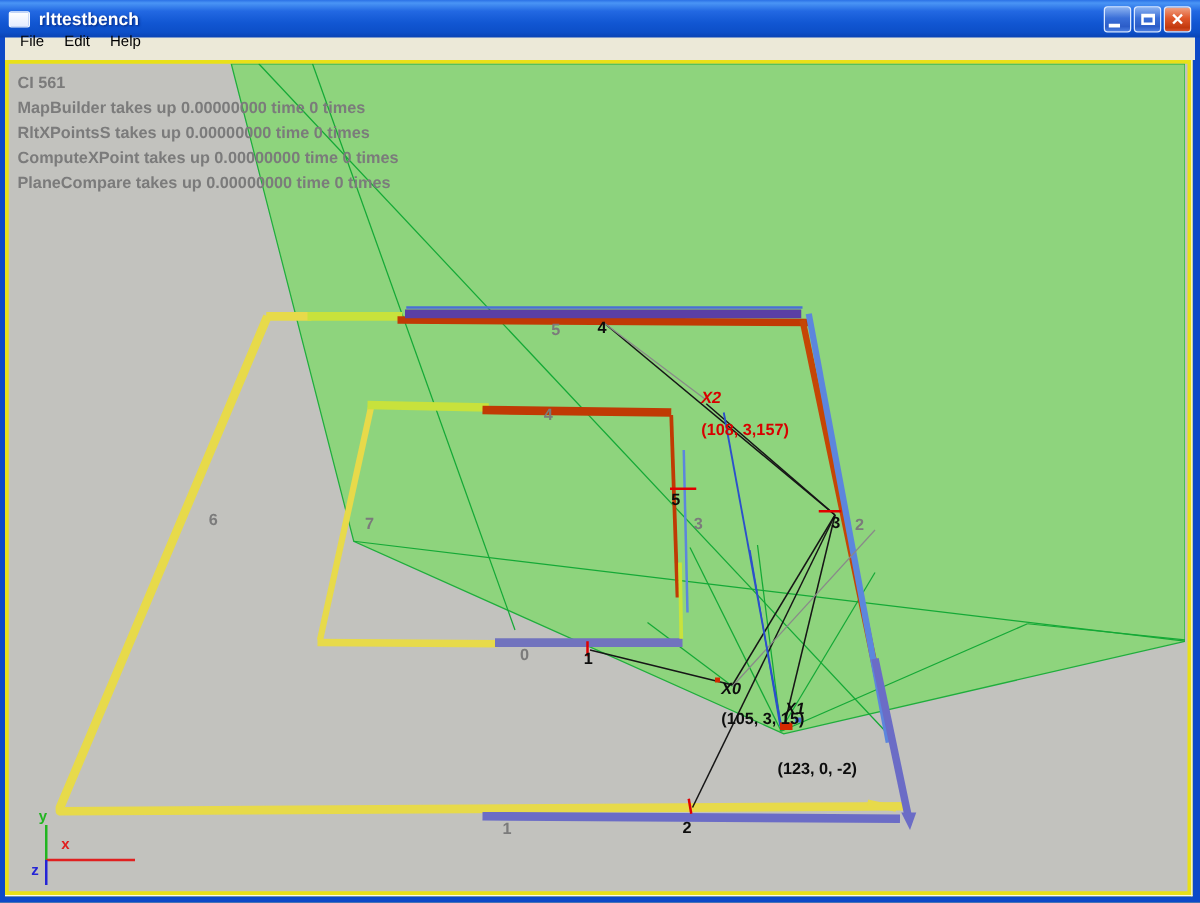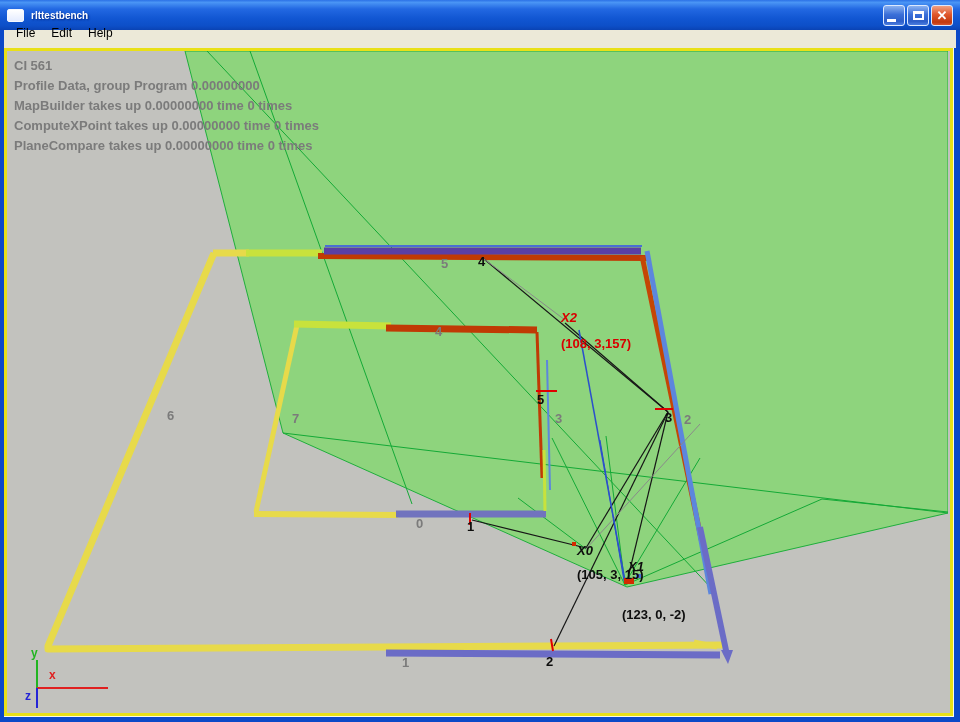--- a/index.html
+++ b/index.html
@@ -5,21 +5,21 @@
   html,body{margin:0;padding:0;background:#3a6ea5;}
   *{box-sizing:border-box;font-family:"Liberation Sans",sans-serif;}
   .window{position:relative;width:960px;height:722px;background:#0c49c8;overflow:hidden;}
 
   
   .titlebar{position:absolute;left:0;top:0;width:960px;height:30px;
     background:linear-gradient(180deg,#2b71e6 0%,#4a95f5 8%,#2268e2 30%,#1156d2 62%,#0d4fc8 86%,#0a43b4 100%);
     display:flex;align-items:center;padding:0 7px;}
   .app-icon{width:17px;height:13px;background:linear-gradient(#ffffff,#e4ecff);
     border:1px solid #f4f8ff;border-radius:2px;flex:0 0 auto;}
-  .title-text{color:#fff;font-weight:bold;font-size:10px;margin-left:7px;
+  .title-text{color:#fff;font-weight:bold;font-size:14px;margin-left:7px;
     text-shadow:1px 1px 2px #00237d;flex:1 1 auto;}
   .tb-btn{width:22px;height:21px;border-radius:3px;border:1px solid #dce9ff;margin-left:2px;
     display:flex;align-items:center;justify-content:center;padding:0;cursor:pointer;}
   .btn-blue{background:linear-gradient(180deg,#8ab1f0,#3a6fd8 45%,#2c5dc8 80%,#4a7de0);}
   .btn-close{background:linear-gradient(180deg,#f0a183,#e0572b 45%,#c2390e 85%,#d85530);
     color:#fff;font-weight:bold;font-size:13px;line-height:1;}
   .min-glyph{display:block;width:9px;height:3px;background:#fff;margin-top:11px;margin-right:6px;}
   .max-glyph{display:block;width:11px;height:9px;border:2px solid #fff;border-top-width:3px;background:transparent;}
 
   
@@ -165,21 +165,21 @@
 
           <g fill="none" stroke-width="2">
             <line x1="37" y1="660" x2="37" y2="688" stroke="#21b521"></line>
             <line x1="37" y1="688" x2="108" y2="688" stroke="#e02020"></line>
             <line x1="37" y1="688" x2="37" y2="708" stroke="#2424d6"></line>
           </g>
         </g>
       </svg>
 
       <div class="label-layer">
-        <div class="profile-block" id="profile-lines"><div>CI 561</div><div>Profile Data, group Program 0.00000000</div><div>MapBuilder takes up 0.00000000 time 0 times</div><div>ComputeXPoint takes up 0.00000000 time 0 times</div><div>PlaneCompare takes up 0.00000000 time 0 times</div></div>
+        <div class="profile-block" id="profile-lines"><div>CI 561</div><div>MapBuilder takes up 0.00000000 time 0 times</div><div>RltXPointsS takes up 0.00000000 time 0 times</div><div>ComputeXPoint takes up 0.00000000 time 0 times</div><div>PlaneCompare takes up 0.00000000 time 0 times</div></div>
         <div id="dyn-labels">
             <span class="lbl edge" style="left: 441px; top: 257px;">5</span>
             <span class="lbl edge" style="left: 435px; top: 325px;">4</span>
             <span class="lbl edge" style="left: 167px; top: 409px;">6</span>
             <span class="lbl edge" style="left: 292px; top: 412px;">7</span>
             <span class="lbl edge" style="left: 555px; top: 412px;">3</span>
             <span class="lbl edge" style="left: 684px; top: 413px;">2</span>
             <span class="lbl edge" style="left: 416px; top: 517px;">0</span>
             <span class="lbl edge" style="left: 402px; top: 656px;">1</span>
             <span class="lbl vertex" style="left: 478px; top: 255px;">4</span>

